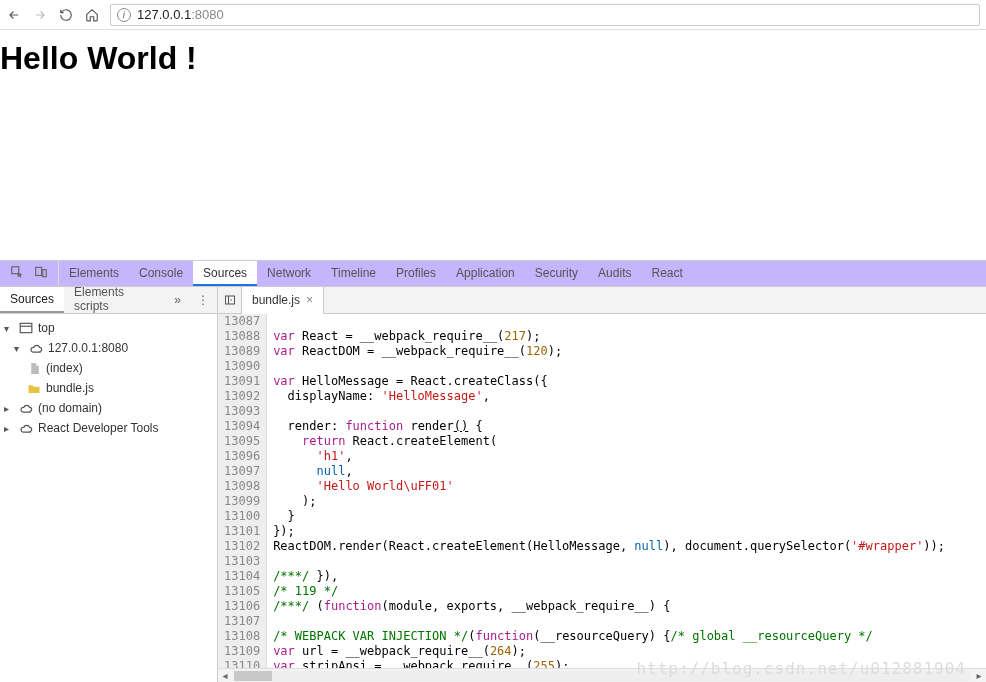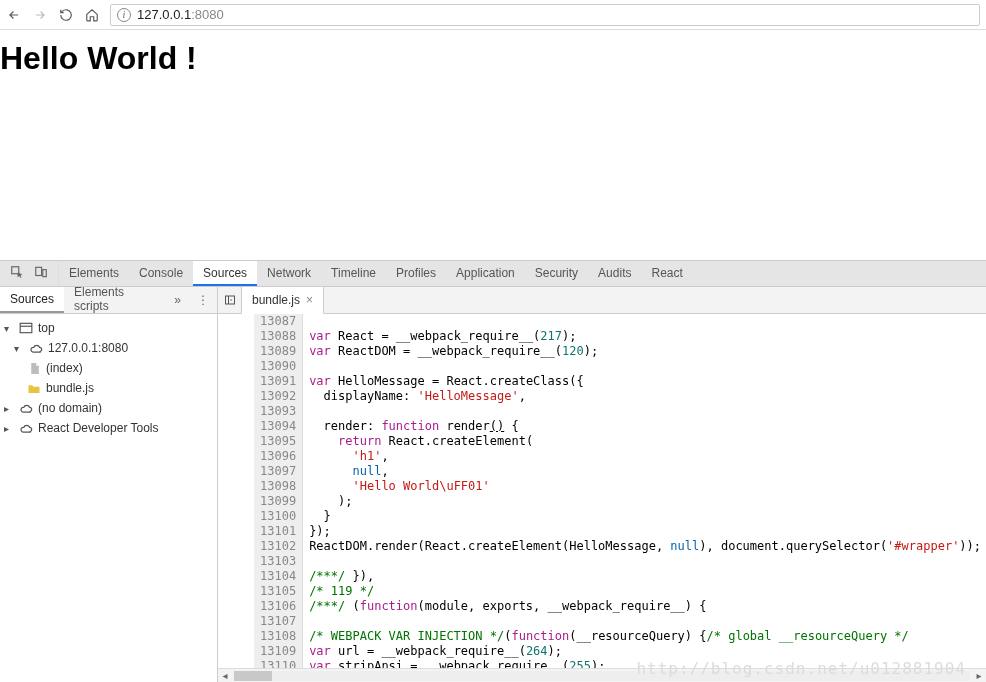--- a/index.html
+++ b/index.html
@@ -73,21 +73,21 @@
     border-top:1px solid #ccc;
     background:#fff;
     display:flex;
     flex-direction:column;
   }
   .dt-tabs {
     height:26px;
     display:flex;
     align-items:stretch;
     border-bottom:1px solid #ccc;
-    background:#e5e5e5;
+    background:#c4b5fd;
     font-size:12px;
     color:#555;
   }
   .dt-tool-icons {
     display:flex;align-items:center;gap:10px;padding:0 10px;
     border-right:1px solid #ddd;
   }
   .dt-tool-icons svg{color:#666;}
   .dt-tab {
     padding:0 10px;
@@ -153,27 +153,27 @@
   .indent2{padding-left:12px;}
   .folder-icon svg{fill:#e8c341;}
   .file-icon-doc svg{fill:#bcbcbc;}
   .cloud svg{stroke:#555;fill:none;}
   .window-icon svg{stroke:#555;fill:none;}
 
   
   .code-area{flex:1;display:flex;overflow:hidden;font-family:Consolas,Menlo,monospace;font-size:12px;line-height:15px;position:relative;}
   .gutter{
     background:#eee;color:#888;text-align:right;
-    padding:0 6px;border-right:1px solid #ddd;user-select:none;margin-left:36px;
+    padding:0 6px;border-right:1px solid #ddd;user-select:none;
   }
   .gutter div{height:15px;}
   .code-lines{flex:1;overflow:auto;padding:0 6px;white-space:pre;color:#000;}
   .code-lines > div{height:15px;}
   .kw{color:#a71d8b;}
-  .num{color:#0f766e;}
+  .num{color:#a16207;}
   .str{color:#c41a16;}
   .cmt{color:#007400;}
   .fn{color:#000;}
   .bluekw{color:#0b60ab;}
 
   .hscroll{
     height:14px;border-top:1px solid #ddd;background:#f3f3f3;
     display:flex;align-items:center;
   }
   .hscroll .arrow{width:14px;text-align:center;color:#666;font-size:10px;cursor:pointer;}

